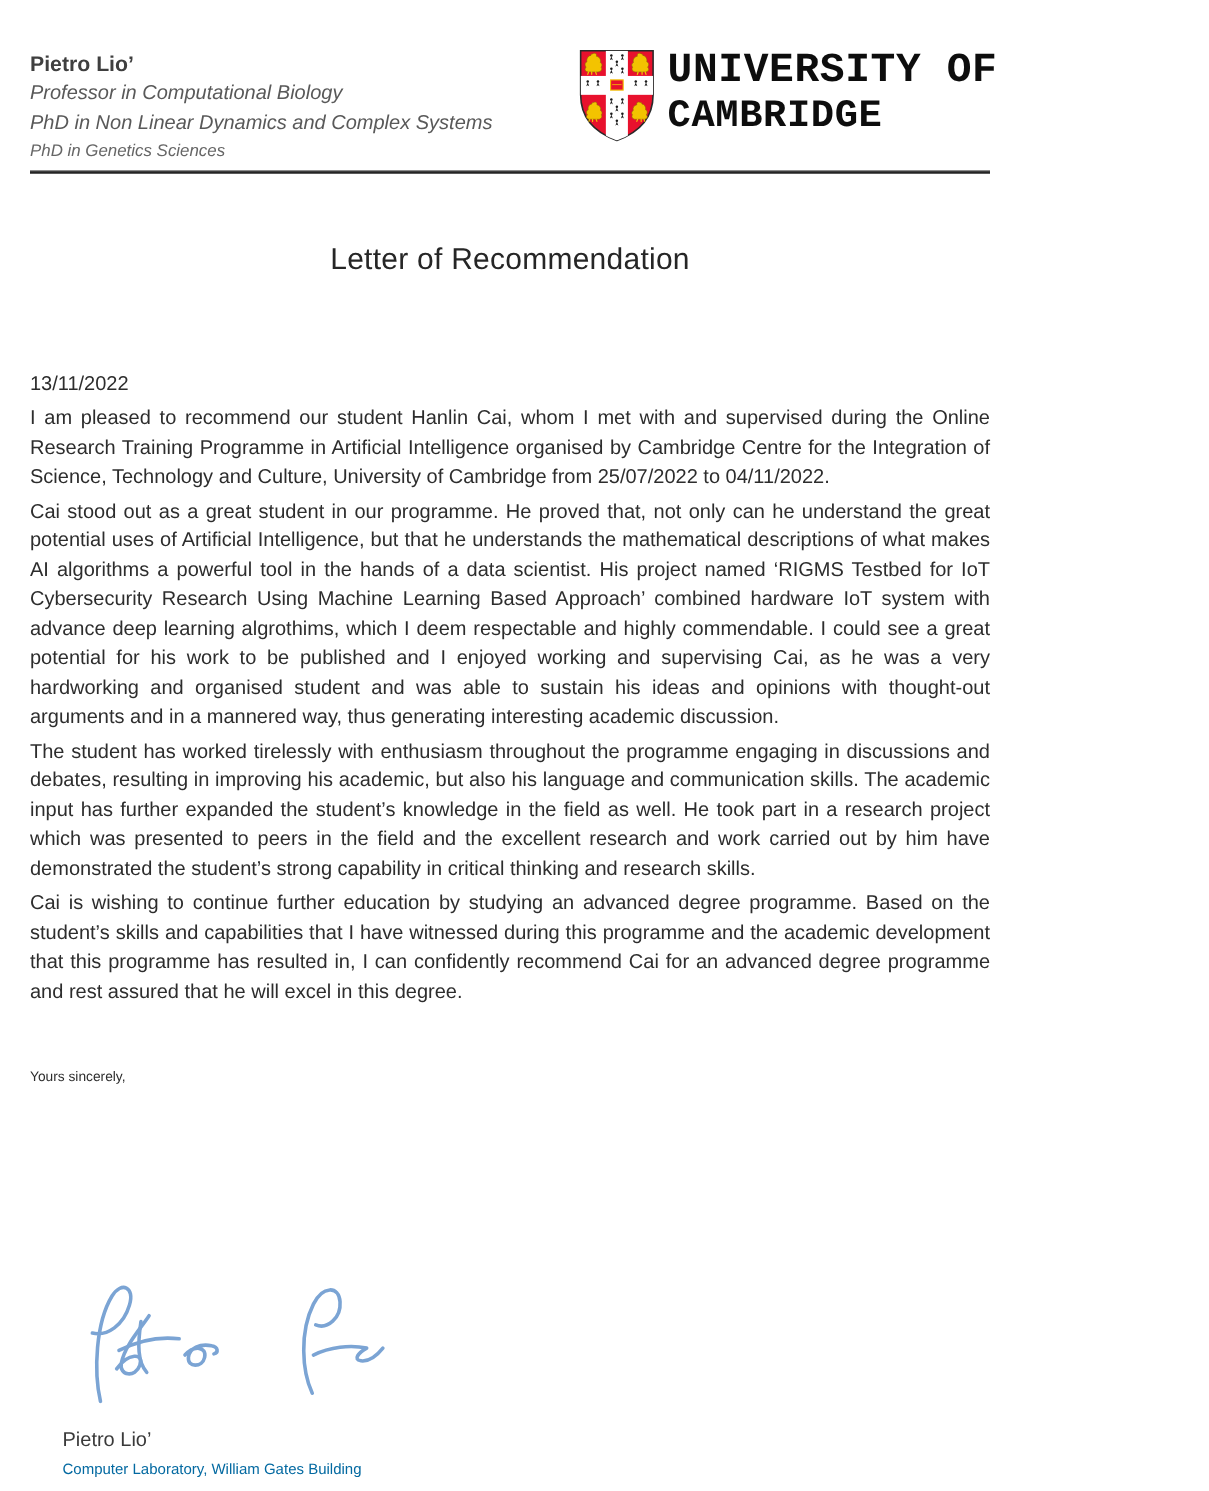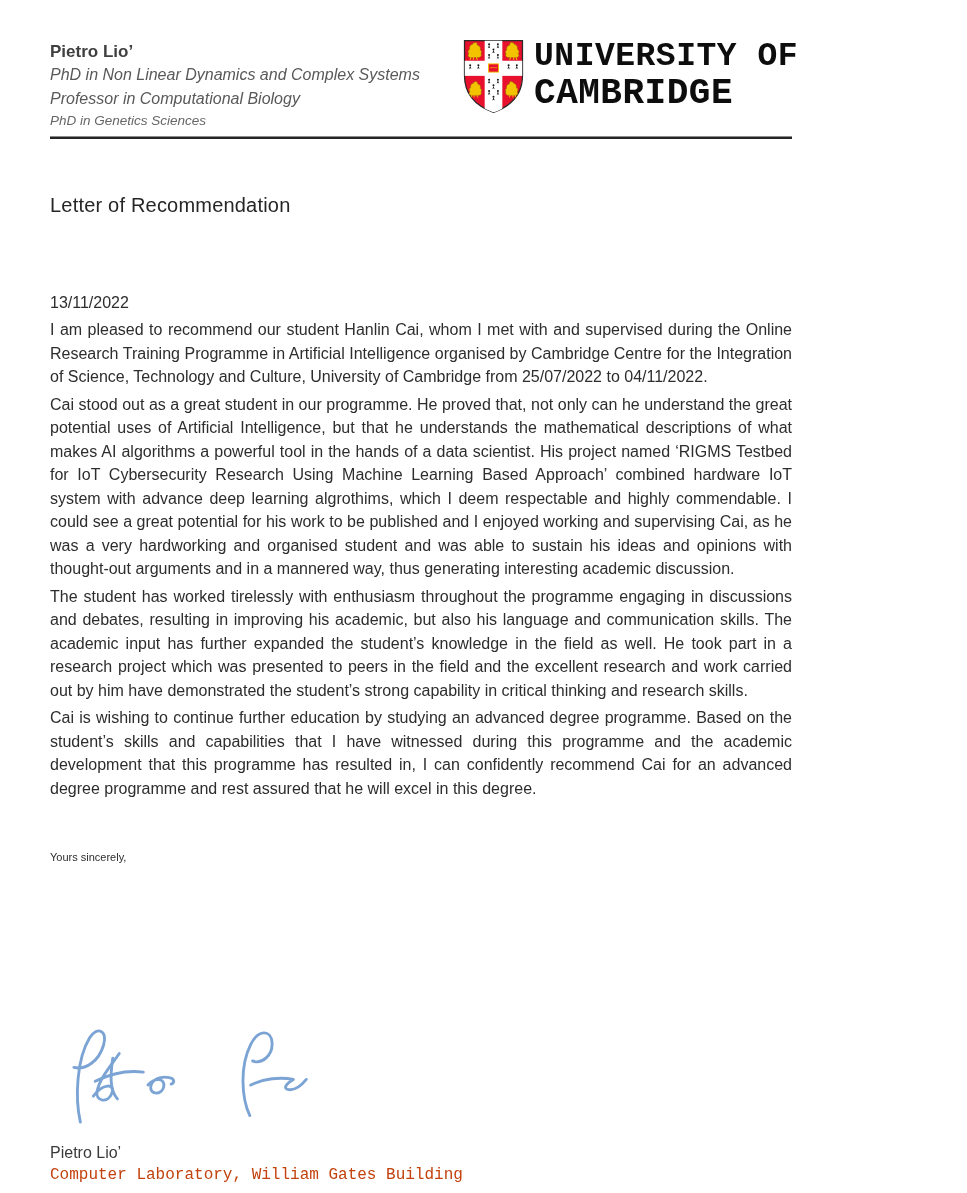--- a/index.html
+++ b/index.html
@@ -6,74 +6,75 @@
   html, body { width: 967px; height: 1193px; }
   body {
     background: #ffffff;
     font-family: "Liberation Sans", sans-serif;
     color: #2d2d2d;
     overflow: hidden;
     position: relative;
   }
   .page {
     width: 850px; height: 1193px;
-    padding: 36px 58px 0 50px;
+    padding: 36px 58px 0 24px;
     position: relative;
   }
   
   .letterhead { display: flex; justify-content: space-between; align-items: flex-start; }
   .lh-left { padding-top: 4px; }
   .lh-name { font-size: 17px; font-weight: bold; color: #3f3f3f; line-height: 23px; }
   .lh-title { font-size: 16px; font-style: italic; color: #595959; line-height: 24px; }
   .lh-title.small { font-size: 13.5px; line-height: 20px; color: #666; }
   .lh-logo { display: flex; align-items: center; gap: 9px; margin-top: 2px; margin-right: -6px; }
   .wordmark { font-family: Liberation Mono, monospace; color: #0d0d0d; font-weight: bold; }
   .wordmark .wm1 { font-size: 33px; line-height: 34px; letter-spacing: 0.5px; }
-  .wordmark .wm2 { font-size: 36px; line-height: 40px; letter-spacing: 0.5px; }
+  .wordmark .wm2 { font-size: 31px; line-height: 40px; letter-spacing: 0.5px; }
   .rule {
     margin-top: 5px;
     height: 3px;
     background: #242424;
     border-top: 1px solid #8c8c8c;
   }
   
   .doc-title {
     margin-top: 55px;
-    font-size: 20px;
+    text-align: center;
+    font-size: 24px;
     font-weight: normal;
     color: #262626;
     letter-spacing: 0.2px;
   }
   .date { margin-top: 74px; font-size: 16px; line-height: 23px; }
   .salutation { margin-top: 14px; font-size: 16px; line-height: 23px; }
   .para {
     margin-top: 4px;
     font-size: 16px;
     line-height: 23.5px;
     text-align: justify;
     color: #2d2d2d;
   }
   .para.first { }
   .closing { margin-top: 46px; font-size: 11px; line-height: 23px; }
   
   .footer { position: absolute; left: 50px; bottom: 6px; }
   .signature-wrap { margin-left: 10px; margin-bottom: 4px; }
   .sig-name { font-size: 16px; line-height: 23px; color: #3a3a3a; }
-  .sig-affil { font-size: 16px; line-height: 23px; color: #c2410c; font-family: Liberation Mono, monospace; }
+  .sig-affil { font-size: 12px; line-height: 23px; color: #0369a1; }
 </style>
 </head>
 <body>
 
 <div class="page">
 
   <header class="letterhead">
     <div class="lh-left">
       <div class="lh-name">Pietro Lio’</div>
+      <div class="lh-title">Professor in Computational Biology</div>
       <div class="lh-title">PhD in Non Linear Dynamics and Complex Systems</div>
-      <div class="lh-title">Professor in Computational Biology</div>
       <div class="lh-title small">PhD in Genetics Sciences</div>
     </div>
 
     <div class="lh-logo">
 
       <svg width="63" height="77" viewBox="0 0 100 122" aria-hidden="true">
         <defs>
           <clipPath id="shieldClip">
             <path d="M4,4 H96 V60 C96,90 78,108 50,118 C22,108 4,90 4,60 Z"></path>
           </clipPath>

